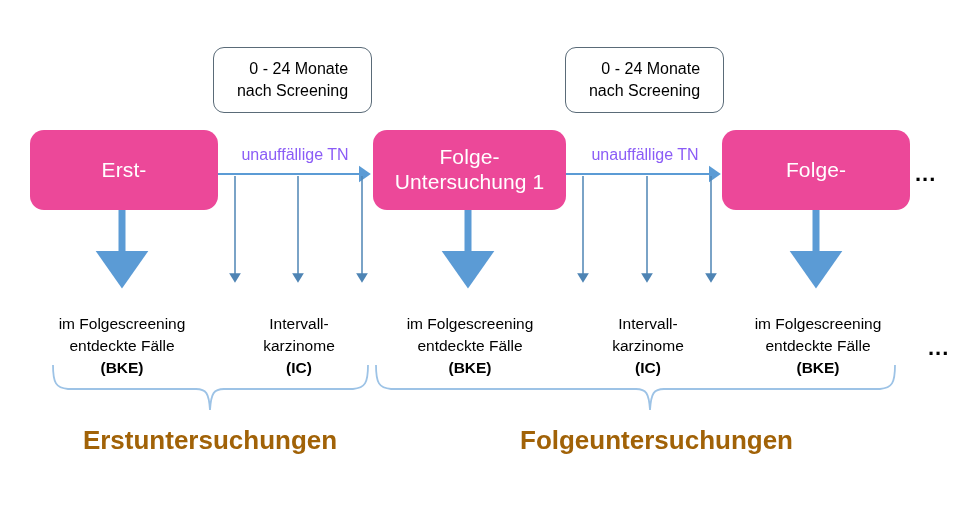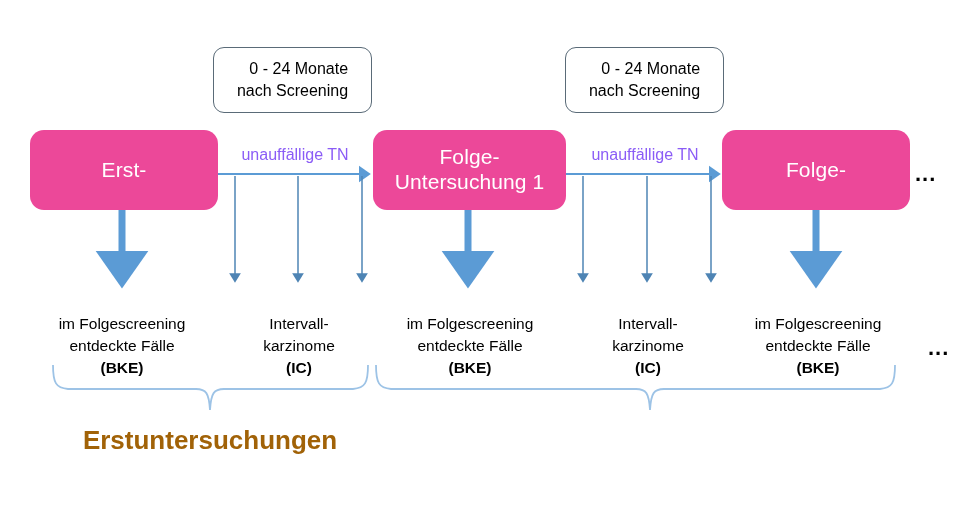--- a/index.html
+++ b/index.html
@@ -205,18 +205,19 @@
   </div>
 
   <div class="outcome" style="left:726px;top:313px;width:184px;">
     <span class="ln">im Folgescreening</span>
     <span class="ln">entdeckte Fälle</span>
     <span class="code">(BKE)</span>
   </div>
 
   <div class="groupcap" style="left:80px;top:425px;width:260px;">Erstuntersuchungen</div>
 
+  <div class="groupcap" style="left:520px;top:425px;width:262px;">Folgeuntersuchungen</div>
 
   <div class="dots" style="left:915px;top:163px;">...</div>
 
   <div class="dots" style="left:928px;top:337px;">...</div>
 
 </div>
 
 </body></html>

